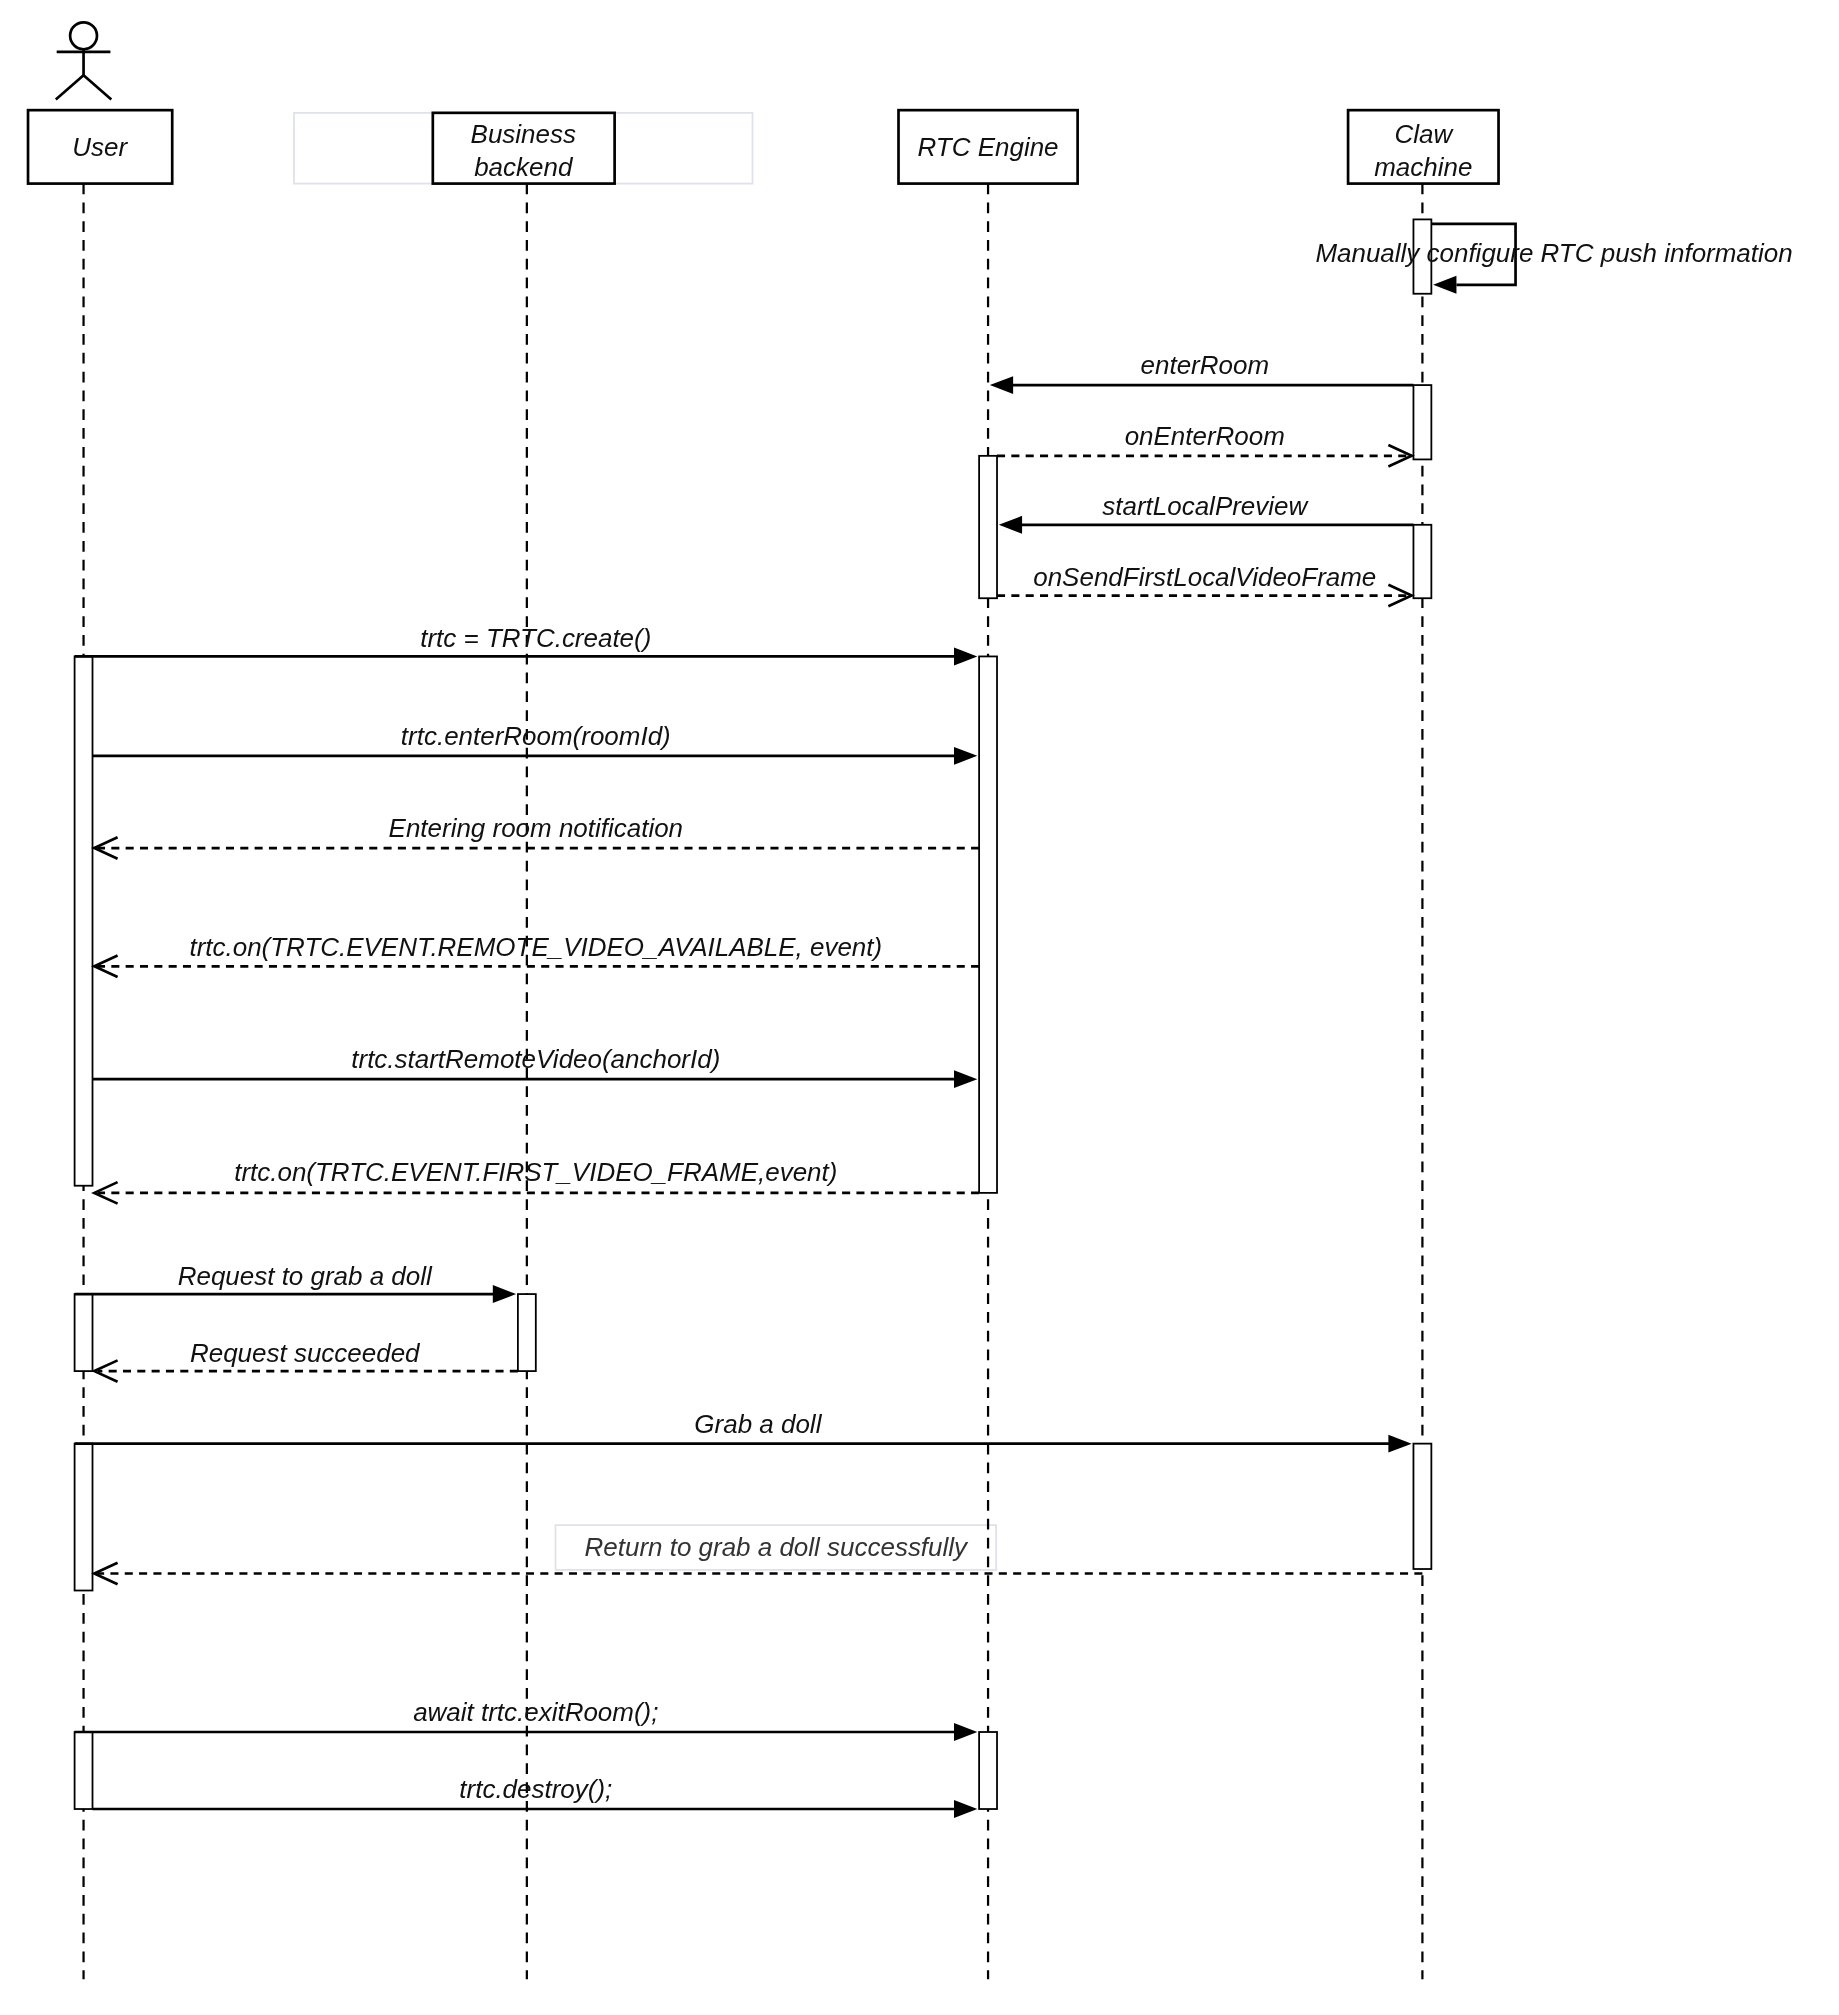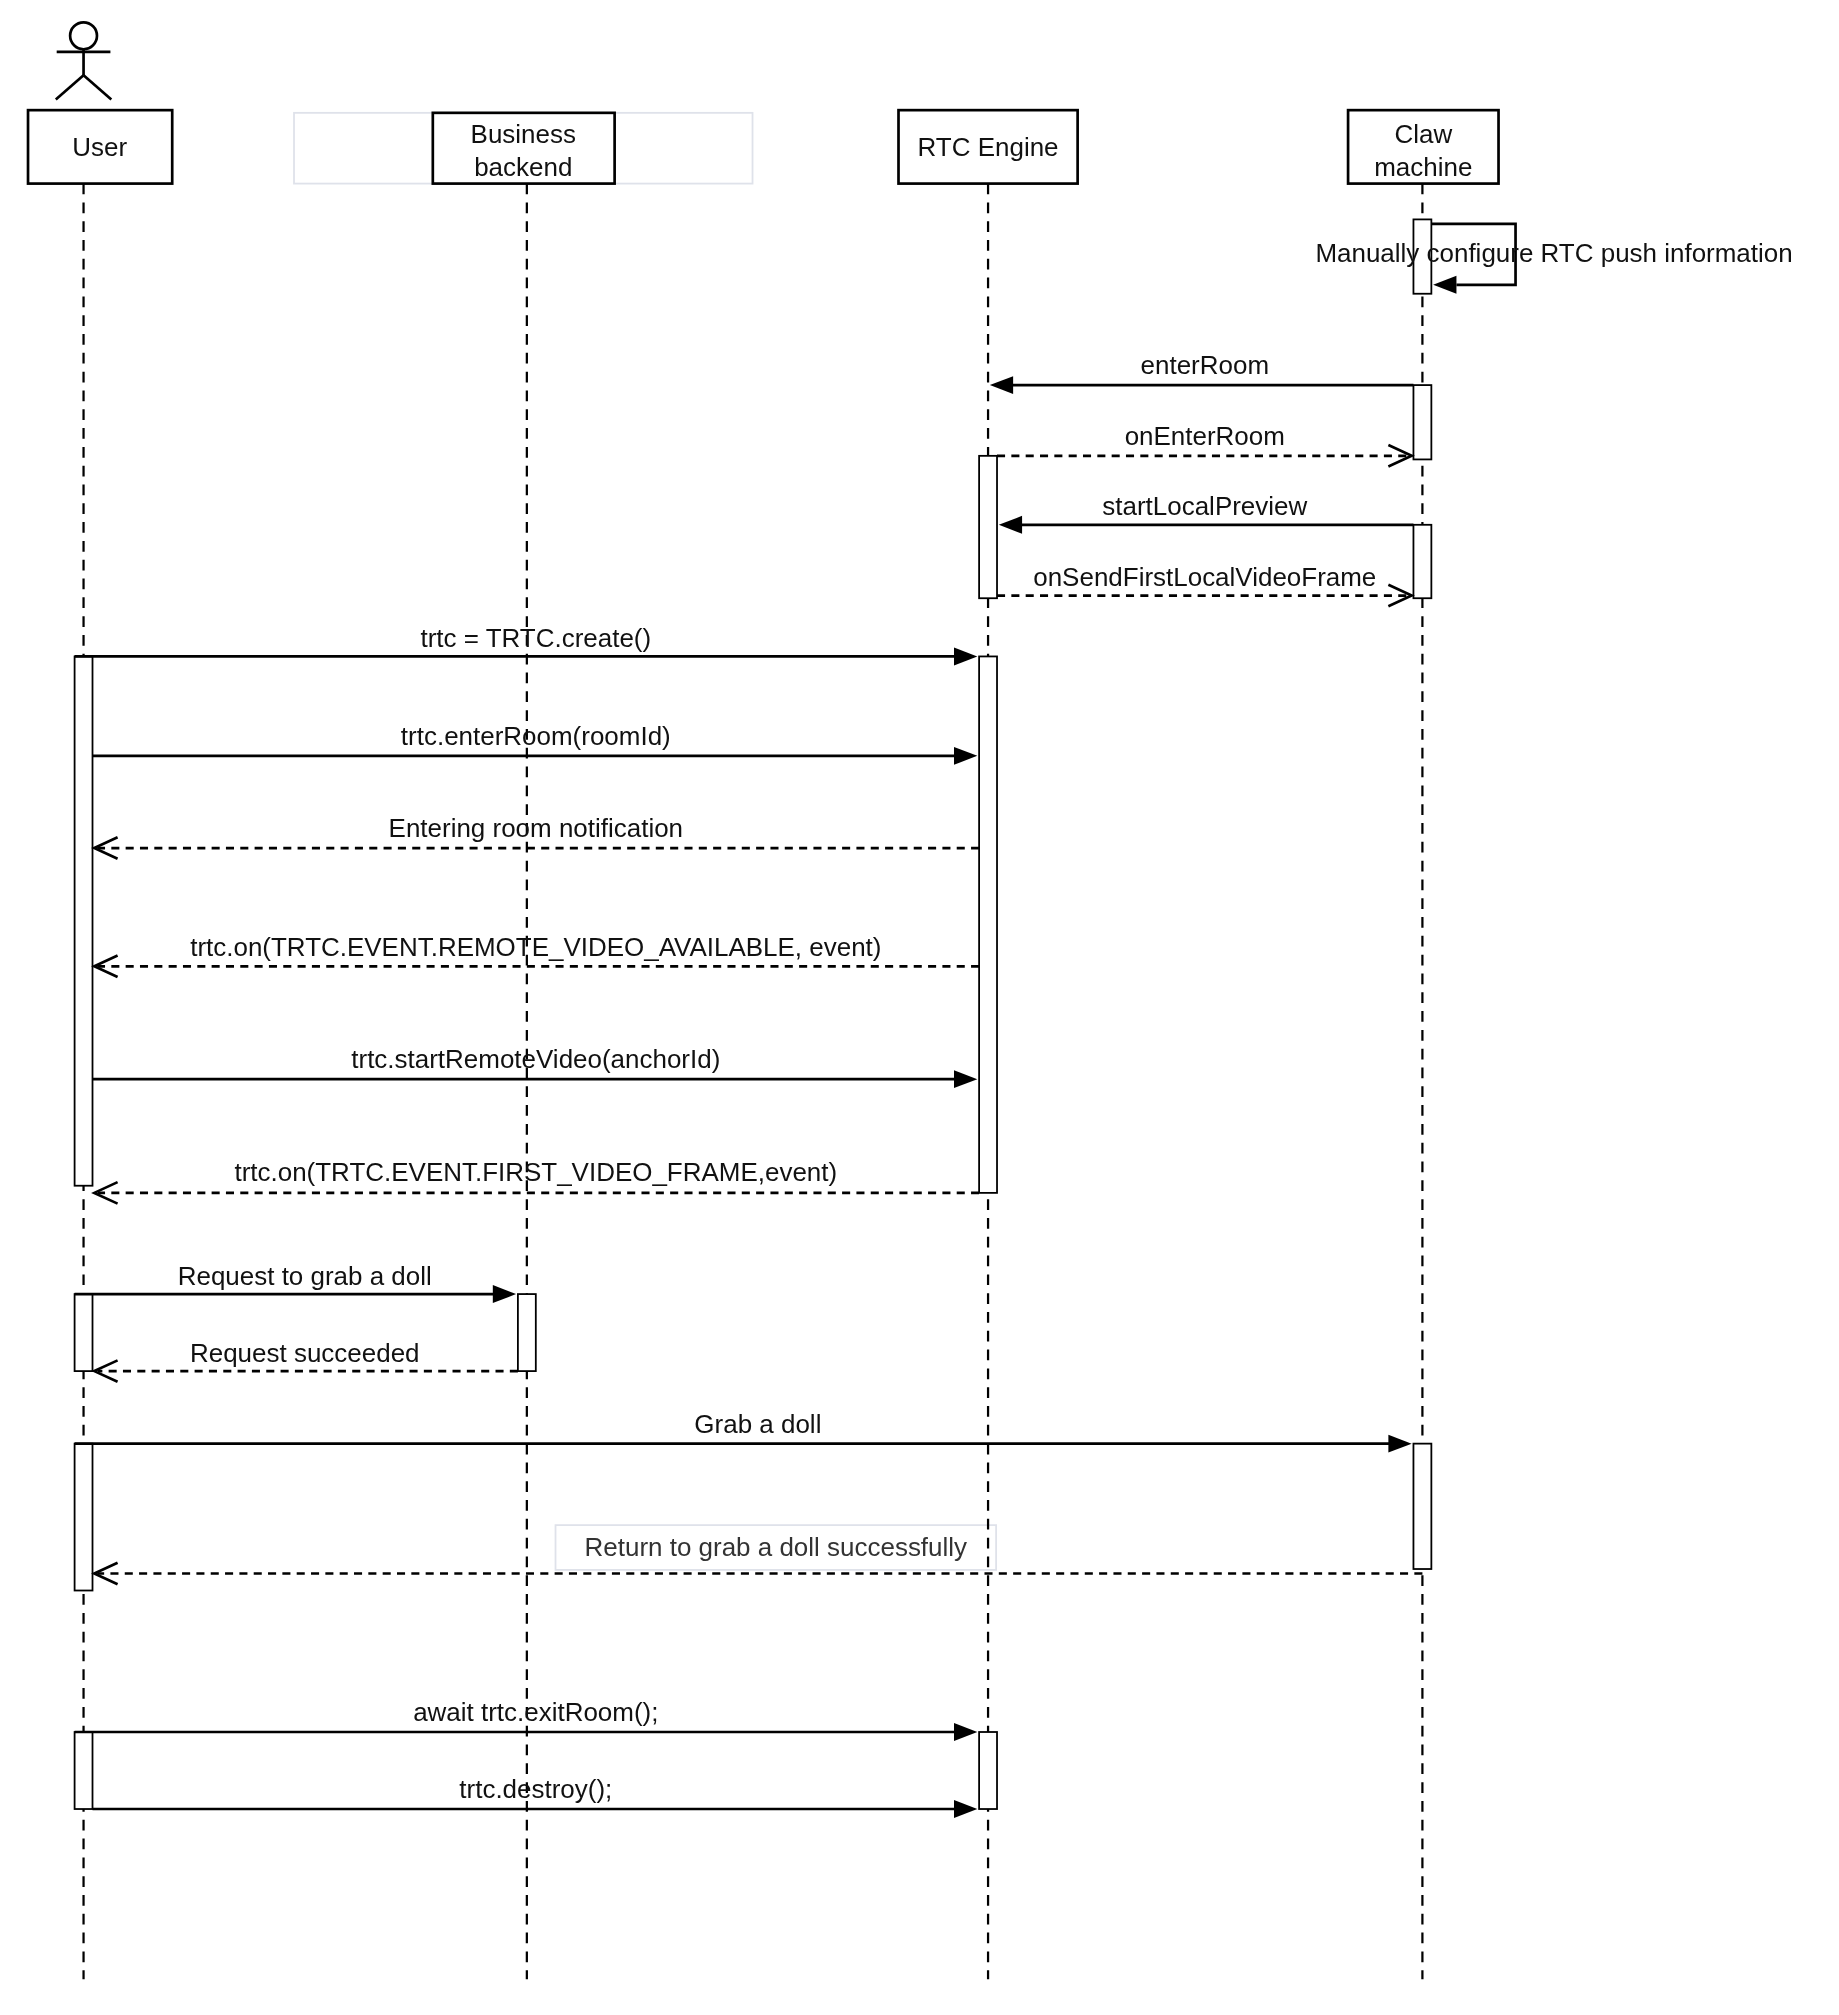--- a/index.html
+++ b/index.html
@@ -6,20 +6,21 @@
     margin: 0;
     padding: 0;
     background: #ffffff;
   }
   .canvas {
     position: relative;
     width: 1460px;
     height: 2015px;
     background: #ffffff;
     font-family: "Liberation Sans", sans-serif;
+    font-style: italic;
   }
   svg { display: block; }
   text {
     font-family: "Liberation Sans", sans-serif;
     font-size: 29px;
     fill: #000000;
   }
   .actor-label { font-size: 29px; fill: #111111; }
   .msg-label   { font-size: 29px; fill: #111111; }
   .note-label  { font-size: 29px; fill: #333333; }

